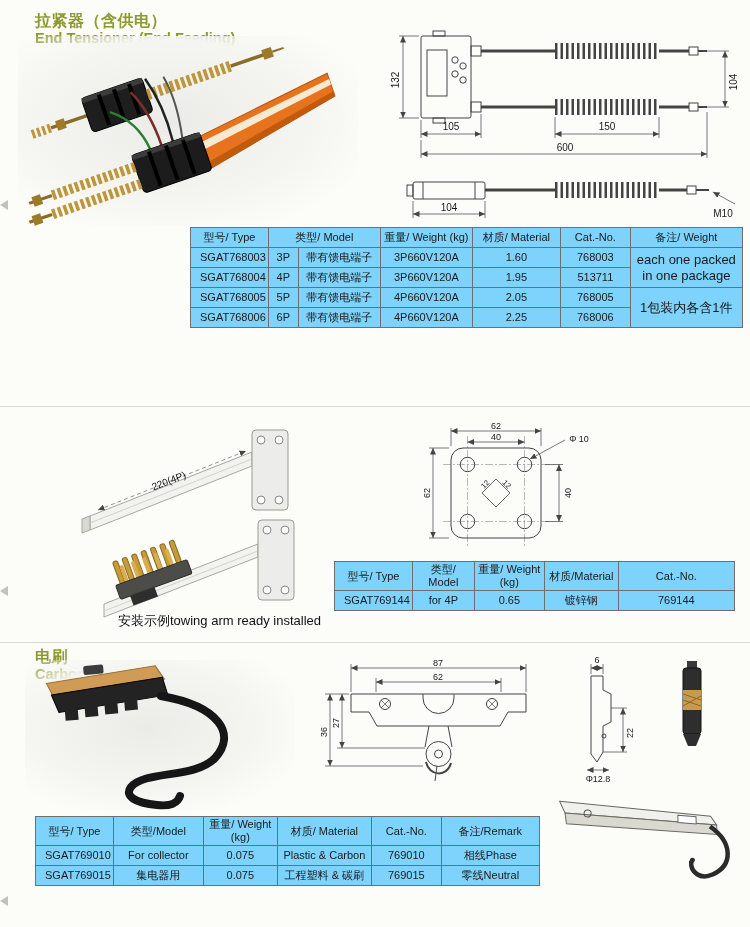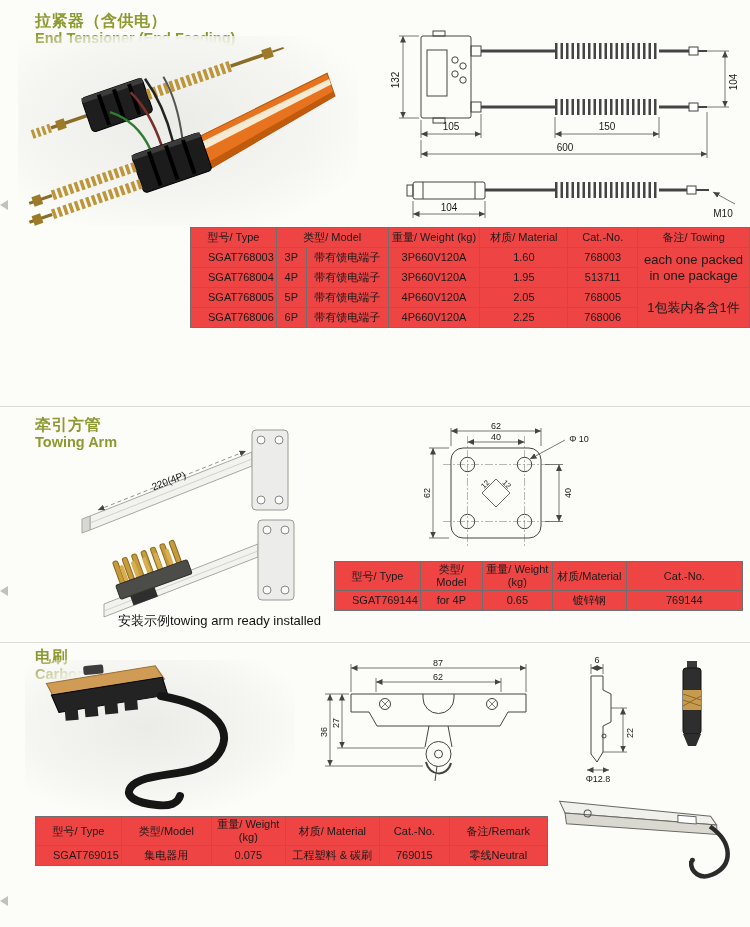--- a/index.html
+++ b/index.html
@@ -2,23 +2,23 @@
 <html><head>
 <meta charset="utf-8">
 <style>
   *{margin:0;padding:0;box-sizing:border-box}
   body{background:#fcfcf9;font-family:"Liberation Sans","DejaVu Sans",sans-serif}
   .page{position:relative;width:750px;height:927px;margin:0 auto;background:#fcfcf9;overflow:hidden;color:#1a1a1a}
   .abs{position:absolute}
   .sec-title{position:absolute;color:#8c9a30;font-weight:700;line-height:1.15}
   .sec-title .zh{font-size:16px;letter-spacing:.5px}
   .sec-title .en{font-size:14.5px}
-  .dtable{position:absolute;border-collapse:collapse;background:#ef4444;font-size:11px;table-layout:fixed}
+  .dtable{position:absolute;border-collapse:collapse;background:#7dd3fc;font-size:11px;table-layout:fixed}
   .dtable th,.dtable td{border:1px solid #6f6f6f;font-weight:400;text-align:center;padding:1px 2px;height:20px;line-height:1.2;overflow:hidden}
-  .dtable .l{text-align:center;padding-left:17px}
+  .dtable .l{text-align:center;padding-left:9px}
   .dtable .remark{font-size:13px}
   .divider{position:absolute;left:0;width:750px;height:1px;background:#dcdcd6}
   .mark{position:absolute;left:0;width:0;height:0;border-top:5px solid transparent;border-bottom:5px solid transparent;border-right:8px solid #c2c2ba}
   .caption{position:absolute;font-size:13px;color:#111}
   .photo-bg{background:radial-gradient(ellipse at 45% 45%, #ebebe7 0%, #f5f5f1 55%, rgba(252,252,249,0) 80%)}
   svg text{font-family:"Liberation Sans","DejaVu Sans",sans-serif}
 </style>
 </head>
 <body>
 
@@ -148,21 +148,21 @@
         <col style="width:70px">
         <col style="width:112px">
     </colgroup>
     <thead>
       <tr>
         <th>型号/ Type</th>
         <th colspan="2">类型/ Model</th>
         <th>重量/ Weight (kg)</th>
         <th>材质/ Material</th>
         <th>Cat.-No.</th>
-        <th>备注/ Towing</th>
+        <th>备注/ Weight</th>
       </tr>
     </thead>
     <tbody>
       <tr>
         <td class="l">SGAT768003</td>
         <td>3P</td>
         <td>带有馈电端子</td>
         <td>3P660V120A</td>
         <td>1.60</td>
         <td>768003</td>
@@ -192,24 +192,20 @@
         <td>4P660V120A</td>
         <td>2.25</td>
         <td>768006</td>
       </tr>
     </tbody>
   </table>
 
   <div class="mark" style="top:200px"></div>
   <div class="divider" style="top:406px"></div>
 
-  <div class="sec-title" style="left:35px;top:416px">
-    <div class="zh">牵引方管</div>
-    <div class="en">Towing Arm</div>
-  </div>
 
   <svg class="abs" style="left:20px;top:424px" width="320" height="195" viewBox="0 0 320 195">
     <g>
       <polygon points="232,28 70,92 70,106 232,42" fill="#f2f2ee" stroke="#a8a8a0"></polygon>
       <line x1="232" y1="35" x2="70" y2="99" stroke="#d2d2ca"></line>
       <polygon points="70,92 62,95 62,109 70,106" fill="#d8d8d2" stroke="#a8a8a0"></polygon>
       <rect x="232" y="6" width="36" height="80" rx="4" fill="#ececea" stroke="#9a9a90"></rect>
       <circle cx="241" cy="16" r="4" fill="#fbfbfa" stroke="#888"></circle>
       <circle cx="259" cy="16" r="4" fill="#fbfbfa" stroke="#888"></circle>
       <circle cx="241" cy="76" r="4" fill="#fbfbfa" stroke="#888"></circle>
@@ -422,20 +418,28 @@
         <th>型号/ Type</th>
         <th>类型/Model</th>
         <th>重量/ Weight (kg)</th>
         <th>材质/ Material</th>
         <th>Cat.-No.</th>
         <th>备注/Remark</th>
       </tr>
     </thead>
     <tbody>
       <tr>
+        <td class="l">SGAT769010</td>
+        <td>For collector</td>
+        <td>0.075</td>
+        <td>Plastic &amp; Carbon</td>
+        <td>769010</td>
+        <td>相线Phase</td>
+      </tr>
+      <tr>
         <td class="l">SGAT769015</td>
         <td>集电器用</td>
         <td>0.075</td>
         <td>工程塑料 &amp; 碳刷</td>
         <td>769015</td>
         <td>零线Neutral</td>
       </tr>
     </tbody>
   </table>
 

